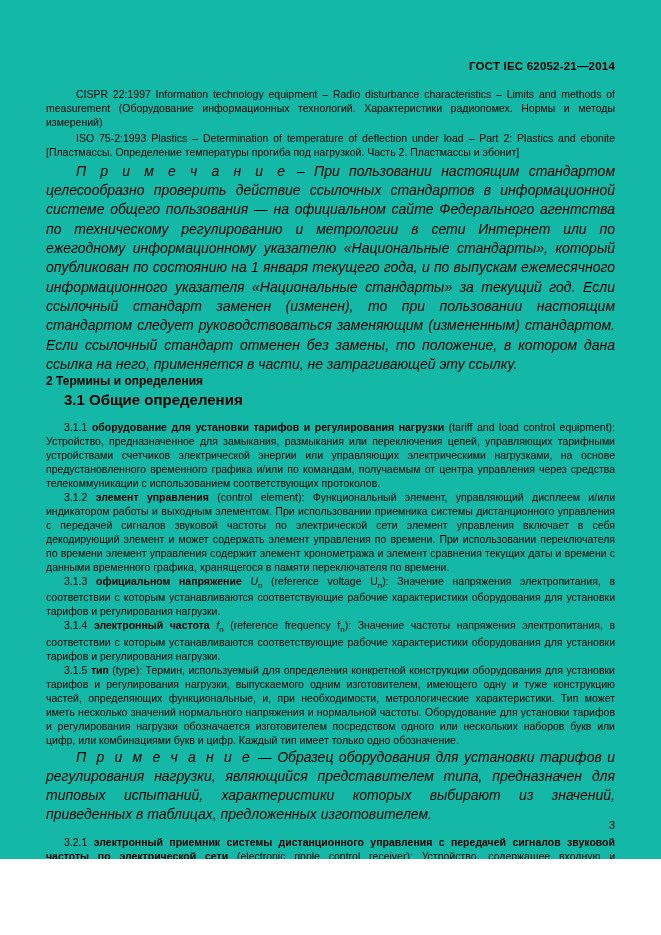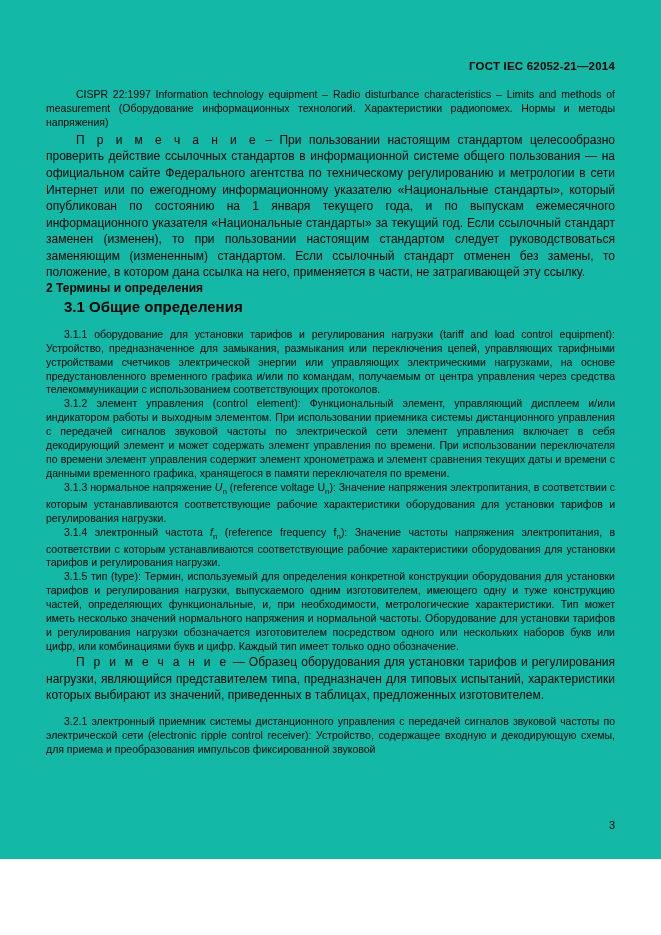--- a/index.html
+++ b/index.html
@@ -42,42 +42,43 @@
   .block {
     margin-bottom: 2px;
   }
   .gap {
     margin-top: 11px;
   }
   .gap-lg {
     margin-top: 15px;
   }
   .note {
-    font-size: 12px;
+    font-size: 14px;
     line-height: 1.38;
     text-align: justify;
     text-indent: 30px;
     margin: 0;
+    font-style: italic;
   }
   .spaced {
     letter-spacing: 2.4px;
   }
   .section-head {
     font-weight: bold;
     font-size: 12px;
     margin: 0;
   }
   .sub-head {
     font-weight: bold;
     font-size: 15px;
     margin: 0;
     text-indent: 18px;
   }
   b.term {
-    font-weight: normal;
+    font-weight: bold;
   }
   i.it {
     font-style: italic;
   }
   .sub {
     font-size: 8px;
     vertical-align: sub;
   }
   .pageno {
     position: absolute;
@@ -86,34 +87,35 @@
     font-size: 11px;
   }
 </style>
 </head>
 <body>
 
 <div class="page">
 
   <div class="header">ГОСТ IEC 62052-21—2014</div>
 
-  <p class="indent block">CISPR 22:1997 Information technology equipment – Radio disturbance characteristics – Limits and methods of measurement (Оборудование информационных технологий. Характеристики радиопомех. Нормы и методы напряжения)</p>
+  <p class="indent block">CISPR 22:1997 Information technology equipment – Radio disturbance characteristics – Limits and methods of measurement (Оборудование информационных технологий. Характеристики радиопомех. Нормы и методы измерений)</p>
+  <p class="indent block">ISO 75-2:1993 Plastics – Determination of temperature of deflection under load – Part 2: Plastics and ebonite [Пластмассы. Определение температуры прогиба под нагрузкой. Часть 2. Пластмассы и эбонит]</p>
 
   <p class="note gap"><span class="spaced">П р и м е ч а н и е</span><span> – При пользовании настоящим стандартом целесообразно проверить действие ссылочных стандартов в информационной системе общего пользования — на официальном сайте Федерального агентства по техническому регулированию и метрологии в сети Интернет или по ежегодному информационному указателю «Национальные стандарты», который опубликован по состоянию на 1 января текущего года, и по выпускам ежемесячного информационного указателя «Национальные стандарты» за текущий год. Если ссылочный стандарт заменен (изменен), то при пользовании настоящим стандартом следует руководствоваться заменяющим (измененным) стандартом. Если ссылочный стандарт отменен без замены, то положение, в котором дана ссылка на него, применяется в части, не затрагивающей эту ссылку.</span></p>
 
   <p class="section-head gap-lg">2 Термины и определения</p>
 
 
   <p class="sub-head gap">3.1 Общие определения</p>
 
   <p class="indent-small gap"><span>3.1.1 </span><b class="term">оборудование для установки тарифов и регулирования нагрузки</b><span> (tariff and load control equipment): Устройство, предназначенное для замыкания, размыкания или переключения цепей, управляющих тарифными устройствами счетчиков электрической энергии или управляющих электрическими нагрузками, на основе предустановленного временного графика и/или по командам, получаемым от центра управления через средства телекоммуникации с использованием соответствующих протоколов.</span></p>
 
   <p class="indent-small"><span>3.1.2 </span><b class="term">элемент управления</b><span> (control element): Функциональный элемент, управляющий дисплеем и/или индикатором работы и выходным элементом. При использовании приемника системы дистанционного управления с передачей сигналов звуковой частоты по электрической сети элемент управления включает в себя декодирующий элемент и может содержать элемент управления по времени. При использовании переключателя по времени элемент управления содержит элемент хронометража и элемент сравнения текущих даты и времени с данными временного графика, хранящегося в памяти переключателя по времени.</span></p>
 
-  <p class="indent-small"><span>3.1.3 </span><b class="term">нормальное напряжение</b> <i class="it">U</i><span class="sub">n</span><span> (reference voltage U</span><span class="sub">n</span><span>): Значение напряжения электропитания, в соответствии с которым устанавливаются соответствующие рабочие характеристики оборудования для установки тарифов и регулирования нагрузки.</span></p>
+  <p class="indent-small"><span>3.1.3 </span><b class="term">официальном напряжение</b> <i class="it">U</i><span class="sub">n</span><span> (reference voltage U</span><span class="sub">n</span><span>): Значение напряжения электропитания, в соответствии с которым устанавливаются соответствующие рабочие характеристики оборудования для установки тарифов и регулирования нагрузки.</span></p>
 
   <p class="indent-small"><span>3.1.4 </span><b class="term">электронный частота</b> <i class="it">f</i><span class="sub">n</span><span> (reference frequency f</span><span class="sub">n</span><span>): Значение частоты напряжения электропитания, в соответствии с которым устанавливаются соответствующие рабочие характеристики оборудования для установки тарифов и регулирования нагрузки.</span></p>
 
   <p class="indent-small"><span>3.1.5 </span><b class="term">тип</b><span> (type): Термин, используемый для определения конкретной конструкции оборудования для установки тарифов и регулирования нагрузки, выпускаемого одним изготовителем, имеющего одну и туже конструкцию частей, определяющих функциональные, и, при необходимости, метрологические характеристики. Тип может иметь несколько значений нормального напряжения и нормальной частоты. Оборудование для установки тарифов и регулирования нагрузки обозначается изготовителем посредством одного или нескольких наборов букв или цифр, или комбинациями букв и цифр. Каждый тип имеет только одно обозначение.</span></p>
 
   <p class="note gap"><span class="spaced">П р и м е ч а н и е</span><span>  — Образец оборудования для установки тарифов и регулирования нагрузки, являющийся представителем типа, предназначен для типовых испытаний, характеристики которых выбирают из значений, приведенных в таблицах, предложенных изготовителем.</span></p>
 
 
   <p class="indent-small gap"><span>3.2.1 </span><b class="term">электронный приемник системы дистанционного управления с передачей сигналов звуковой частоты по электрической сети</b><span> (electronic ripple control receiver): Устройство, содержащее входную и декодирующую схемы, для приема и преобразования импульсов фиксированной звуковой</span></p>
 

